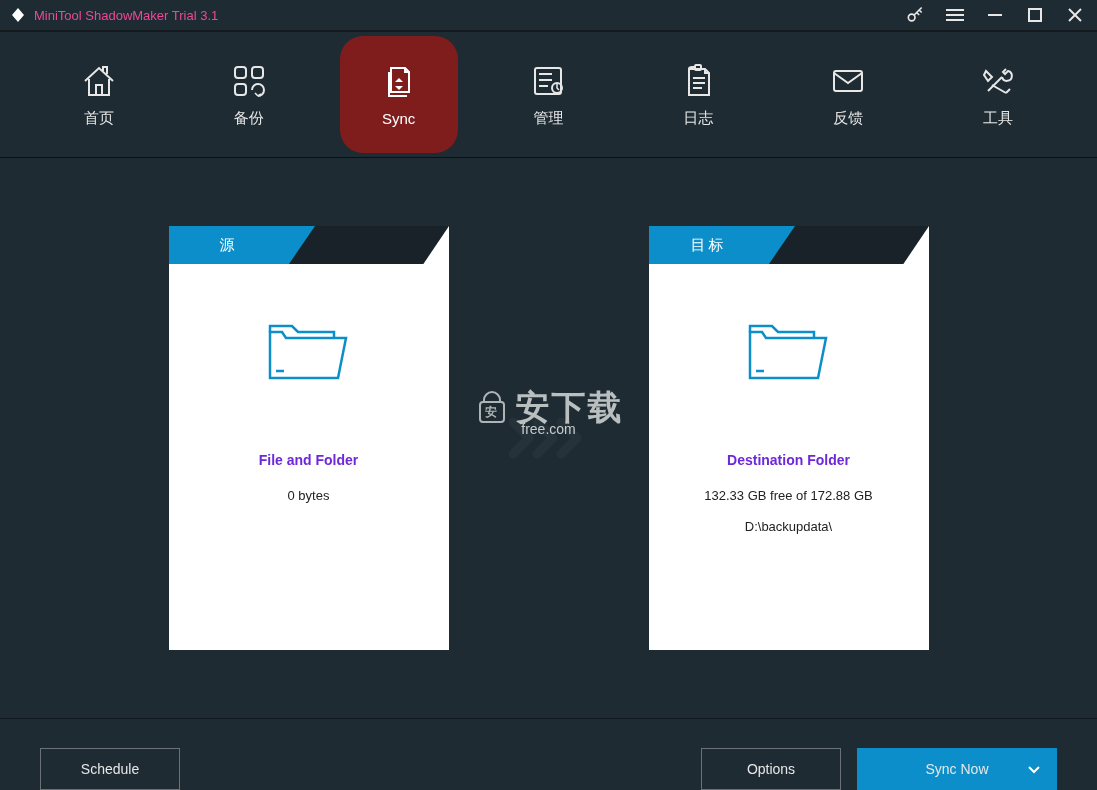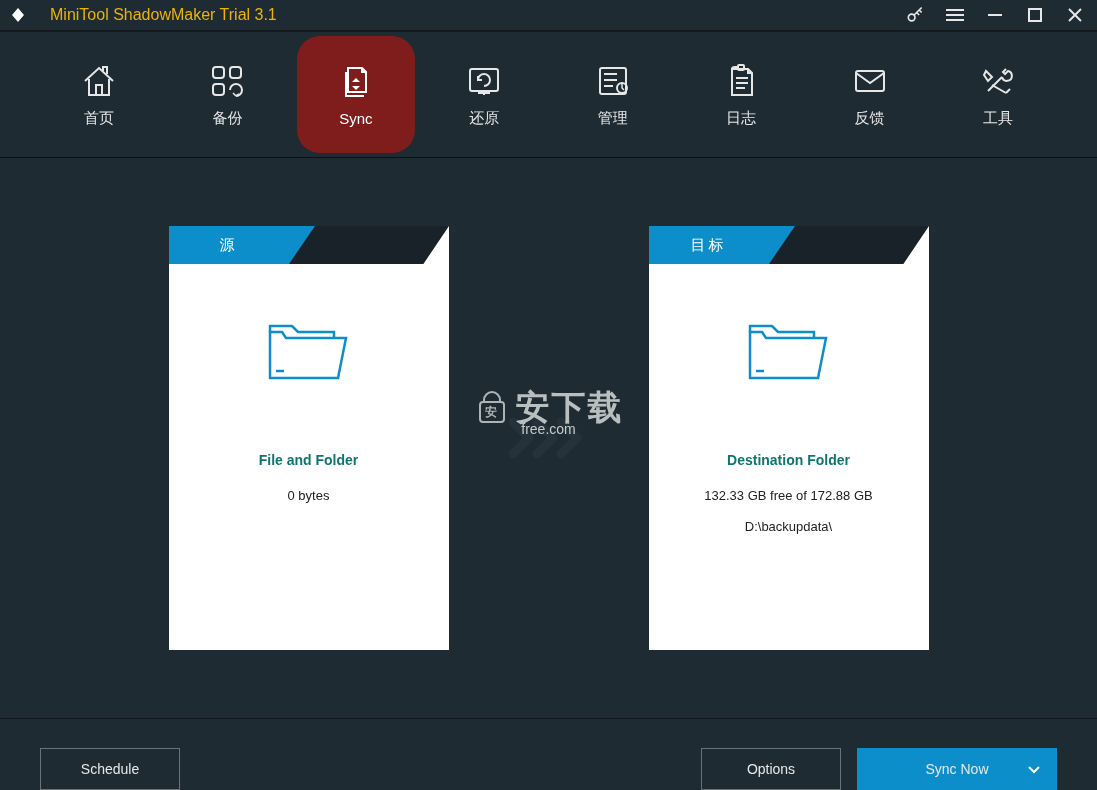--- a/index.html
+++ b/index.html
@@ -16,21 +16,21 @@
     height: 30px;
     background: #1e2b33;
     display: flex;
     align-items: center;
     padding: 0 10px;
   }
   .app-logo {
     width: 16px; height: 16px; margin-right: 8px;
     display: flex; align-items: center; justify-content: center;
   }
-  .app-title { font-size: 16px; color: #eab308; margin-left: 16px; }
+  .app-title { font-size: 13px; color: #ec4899; }
   .title-spacer { flex: 1; }
   .title-btn {
     width: 25px; height: 20px;
     display: flex; align-items: center; justify-content: center;
     margin-left: 15px;
     cursor: pointer;
   }
   .navbar {
     height: 128px;
     background: #1e2b33;
@@ -111,21 +111,21 @@
     transform: skewX(-34deg);
     transform-origin: top right;
   }
   .panel-body {
     margin-top: 90px;
     display: flex;
     flex-direction: column;
     align-items: center;
   }
   .folder-icon { margin-bottom: 60px; }
-  .panel-title { font-weight: bold; font-size: 14px; color: #0f766e; margin-bottom: 20px; }
+  .panel-title { font-weight: bold; font-size: 14px; color: #6d28d9; margin-bottom: 20px; }
   .panel-line { font-size: 13px; color: #222; margin-bottom: 16px; }
   .arrows {
     display: flex; align-items: center; justify-content: center;
     width: 80px;
   }
   .watermark {
     position: absolute;
     left: 50%; top: 50%;
     transform: translate(-50%, -115%);
     color: #d5d8d8;
@@ -251,31 +251,20 @@
           <path d="M10 10 V34 H28"></path>
           <path d="M16 20 L20 16 L24 20" fill="#fff" stroke="none"></path>
           <path d="M24 24 L20 28 L16 24" fill="#fff" stroke="none"></path>
         </svg>
     </div>
     <div class="nav-label">Sync</div>
   </div>
   <div class="nav-item">
     <div class="nav-icon">
       <svg width="40" height="40" viewBox="0 0 40 40" fill="none" stroke="#e7e7e7" stroke-width="2">
-          <rect x="6" y="8" width="28" height="22" rx="2"></rect>
-          <path d="M14 32 H26 M20 30 V34"></path>
-          <path d="M14 19 A6 6 0 1 1 20 25"></path>
-          <path d="M14 15 V19 H18"></path>
-        </svg>
-    </div>
-    <div class="nav-label">还原</div>
-  </div>
-  <div class="nav-item">
-    <div class="nav-icon">
-      <svg width="40" height="40" viewBox="0 0 40 40" fill="none" stroke="#e7e7e7" stroke-width="2">
           <rect x="7" y="7" width="26" height="26" rx="2"></rect>
           <line x1="11" y1="13" x2="24" y2="13"></line>
           <line x1="11" y1="19" x2="24" y2="19"></line>
           <line x1="11" y1="25" x2="20" y2="25"></line>
           <circle cx="29" cy="27" r="5"></circle>
           <path d="M29 23 V27 L31 29" stroke-width="1.5"></path>
         </svg>
     </div>
     <div class="nav-label">管理</div>
   </div>

